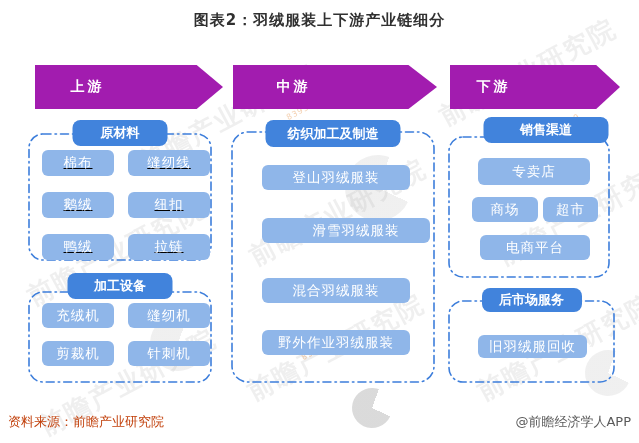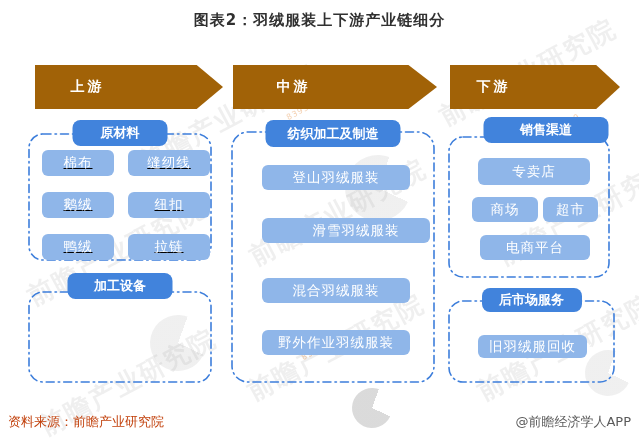--- a/index.html
+++ b/index.html
@@ -7,21 +7,21 @@
     position:relative; width:639px; height:443px; background:#ffffff;
     overflow:hidden; font-family:"DejaVu Sans","Liberation Sans",sans-serif;
   }
   .title {
     position:absolute; top:11px; left:0; right:0; margin:0;
     text-align:center; font-size:15px; font-weight:bold; color:#303030;
     letter-spacing:1px;
   }
   
   .arrow {
-    position:absolute; top:65px; height:44px; background:#a16207;
+    position:absolute; top:65px; height:44px; background:#a21caf;
     clip-path:polygon(0 0,86% 0,100% 50%,86% 100%,0 100%);
     display:flex; align-items:center; justify-content:center;
     padding-right:13%; box-sizing:border-box;
     color:#fff; font-size:14px; font-weight:bold; letter-spacing:3px;
   }
   #arrow-up   { left:35px;  width:188px; }
   #arrow-mid  { left:233px; width:204px; }
   #arrow-down { left:450px; width:170px; }
   
   .group { position:absolute; }
@@ -106,20 +106,26 @@
       <div class="item">鸭绒</div>
       <div class="item">拉链</div>
     </div>
   </div>
 
   <div class="group" id="group-b" style="left:28px; top:291px; width:184px; height:92px;">
     <svg class="border" width="184" height="92">
       <rect x="1" y="1" width="182" height="90" rx="14" fill="none" stroke="#3D7EDB" stroke-width="1.6" stroke-dasharray="8 4 1.5 4" stroke-linecap="round"></rect>
     </svg>
     <div class="group-header" style="top:-18px; width:105px; height:26px;">加工设备</div>
+    <div class="grid2">
+      <div class="item">充绒机</div>
+      <div class="item">缝纫机</div>
+      <div class="item">剪裁机</div>
+      <div class="item">针刺机</div>
+    </div>
   </div>
 
   <div class="group" id="group-c" style="left:231px; top:131px; width:204px; height:252px;">
     <svg class="border" width="204" height="252">
       <rect x="1" y="1" width="202" height="250" rx="16" fill="none" stroke="#3D7EDB" stroke-width="1.6" stroke-dasharray="8 4 1.5 4" stroke-linecap="round"></rect>
     </svg>
     <div class="group-header" style="top:-11px; width:135px; height:27px;">纺织加工及制造</div>
     <div class="item abs" style="left:31px; top:34px;  width:148px; height:25px;">登山羽绒服装</div>
     <div class="item abs" style="left:31px; top:87px;  width:148px; height:25px;padding-left:20px;">滑雪羽绒服装</div>
     <div class="item abs" style="left:31px; top:147px; width:148px; height:25px;">混合羽绒服装</div>

